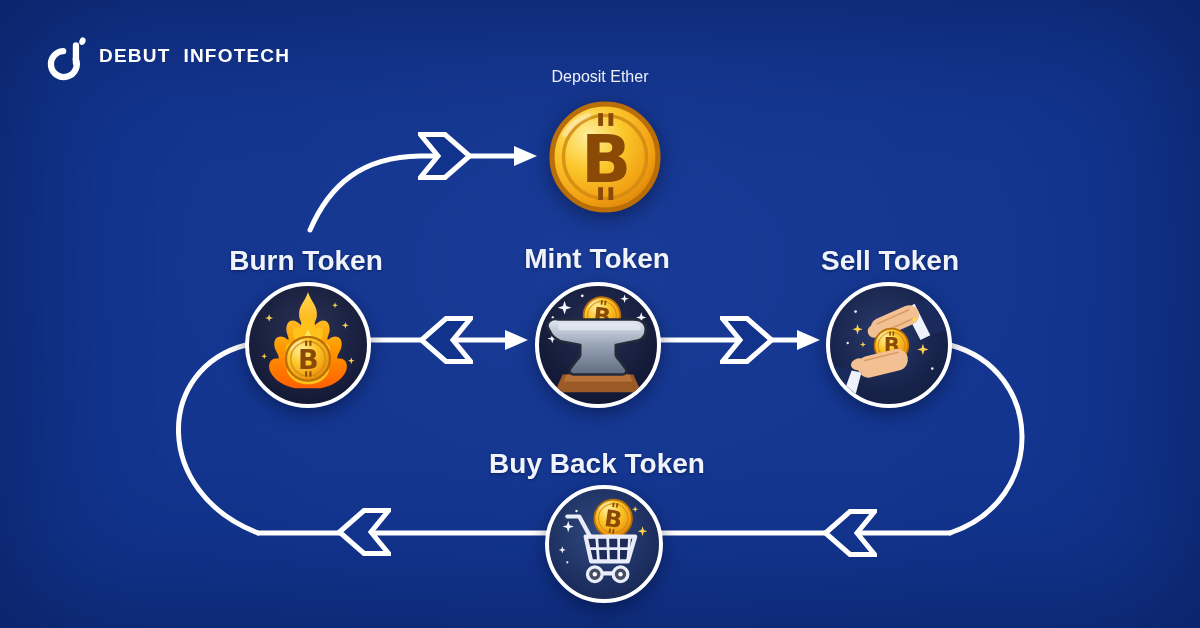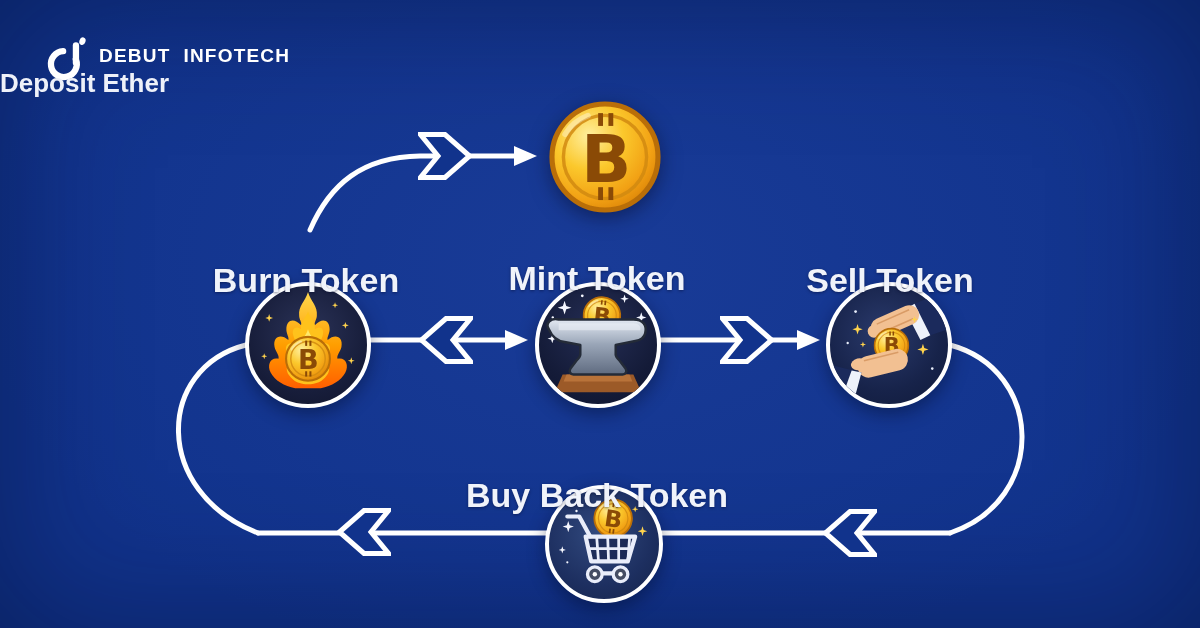--- a/index.html
+++ b/index.html
@@ -9,45 +9,45 @@
       radial-gradient(900px 600px at 50% 42%, rgba(45,80,180,.28), rgba(0,0,0,0) 70%),
       #11338c;
     box-shadow:inset 0 0 140px rgba(2,10,45,.45);
     font-family:"Liberation Sans", sans-serif;color:#f3f5fb;
   }
   
   .logo{position:absolute;left:44px;top:30px;display:flex;align-items:center;gap:11px;}
   .brand{font-size:19px;font-weight:700;letter-spacing:1.2px;color:#fff;display:flex;gap:13px;}
   .page-title{position:absolute;left:0;right:0;top:22px;text-align:center;
     font-size:31px;font-weight:700;color:#fff;letter-spacing:.3px;}
-  .deposit-label{position:absolute;left:0;right:0;top:68px;text-align:left;
-    font-size:26px;font-weight:700;color:#eef1f9;}
+  .deposit-label{position:absolute;left:0;right:0;top:68px;text-align:center;
+    font-size:16px;font-weight:400;color:#eef1f9;}
   
   svg.arrows{position:absolute;inset:0;z-index:1;pointer-events:none;}
   .flow-line{stroke:#fff;stroke-width:5;fill:none;stroke-linecap:round;}
   .chev{stroke:#fff;stroke-width:5;fill:#11338c;stroke-linejoin:miter;}
   .ah{fill:#fff;}
   
   .node-circle{position:absolute;z-index:2;border:4px solid #fff;border-radius:50%;
     overflow:hidden;box-shadow:0 6px 18px rgba(3,10,40,.45);}
   .n126{width:118px;height:118px;}
   .n118{width:110px;height:110px;}
   .bg-burn{background:radial-gradient(circle at 50% 40%, #2b3358 0%, #171d3a 65%, #10142b 100%);}
   .bg-mint{background:radial-gradient(circle at 50% 35%, #252e55 0%, #141b38 65%, #0e1430 100%);}
   .bg-sell{background:radial-gradient(circle at 45% 40%, #2a3a6c 0%, #17234a 60%, #101a3a 100%);}
   .bg-buy {background:radial-gradient(circle at 45% 40%, #31497e 0%, #1d2f60 60%, #152349 100%);}
   .node-circle svg{display:block;width:100%;height:100%;}
   .node-label{position:absolute;z-index:3;transform:translateX(-50%);white-space:nowrap;
-    font-size:34px;font-weight:600;color:#f0f3fa;text-shadow:0 1px 3px rgba(5,12,45,.5);margin-top:16px;}
+    font-size:28px;font-weight:600;color:#f0f3fa;text-shadow:0 1px 3px rgba(5,12,45,.5);}
   .top-coin{position:absolute;z-index:2;left:548px;top:100px;width:114px;height:114px;
     filter:drop-shadow(0 5px 10px rgba(3,10,40,.5));}
   .pos-burn{left:245px;top:282px;} .pos-mint{left:535px;top:282px;}
   .pos-sell{left:826px;top:282px;} .pos-buy{left:545px;top:485px;}
   .lbl-burn{left:306px;top:245px;} .lbl-mint{left:597px;top:243px;}
-  .lbl-sell{left:890px;top:245px;} .lbl-buy{left:597px;top:460px;text-align:right;}
+  .lbl-sell{left:890px;top:245px;} .lbl-buy{left:597px;top:448px;text-align:right;}
   .defs{position:absolute;width:0;height:0;overflow:hidden;}
 </style>
 </head>
 <body>
 
 <div class="canvas">
 
   <svg class="defs" aria-hidden="true">
     <defs>
       <radialGradient id="goldG" cx="35%" cy="30%" r="80%">

